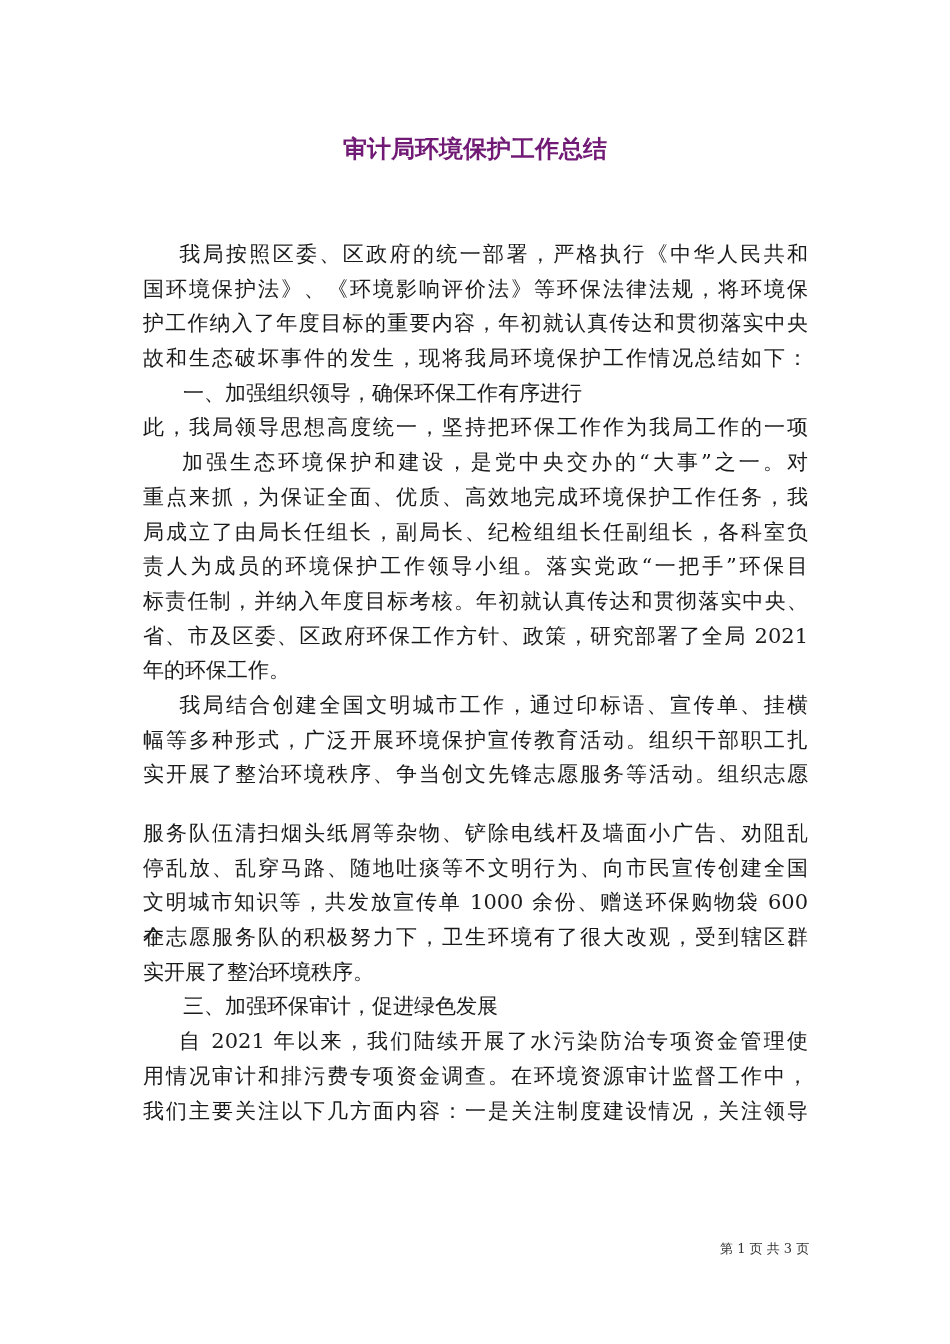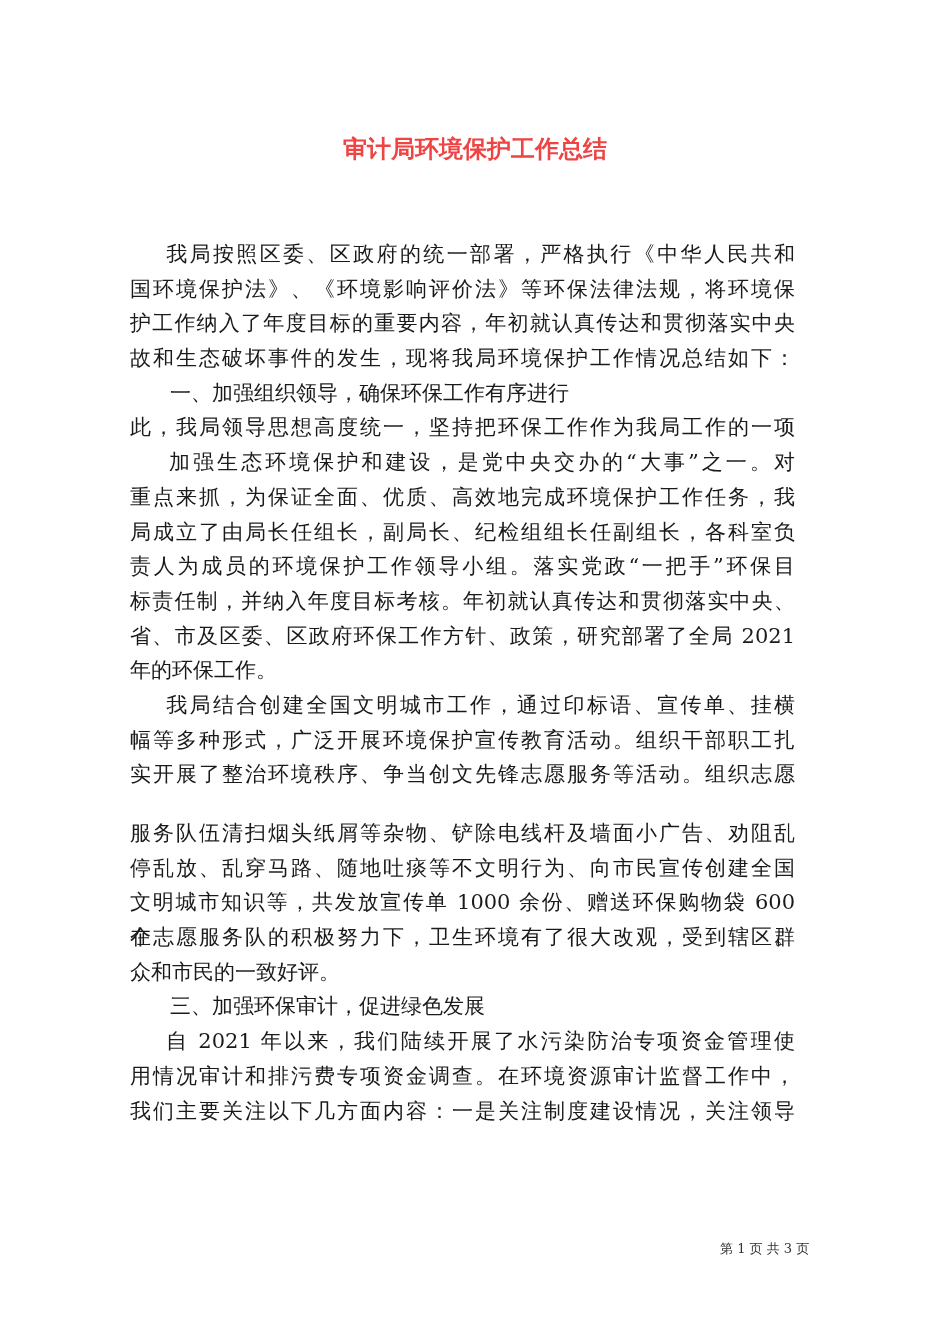--- a/index.html
+++ b/index.html
@@ -2,31 +2,31 @@
 <html><head>
 <meta charset="utf-8">
 <style>
   html, body { margin: 0; padding: 0; background: #ffffff; }
   body { width: 950px; height: 1344px; position: relative; overflow: hidden;
          font-family: "DejaVu Serif", "Liberation Serif", serif; color: #1a1a1a; }
   .page { position: absolute; left: 0; top: 0; width: 950px; height: 1344px; background: #fff; }
   .title { position: absolute; left: 0; width: 950px; top: 131px; text-align: center;
            font-family: "DejaVu Sans", "Liberation Sans", sans-serif;
            font-size: 24px; font-weight: bold; color: #e8141b; letter-spacing: 0px; line-height: 36px; }
-  .body { position: absolute; left: 130px; top: 237px; width: 665px; }
+  .body { position: absolute; left: 143px; top: 237px; width: 665px; }
   .line { height: 34.7px; line-height: 34.7px; font-size: 21px; white-space: nowrap; overflow: visible; }
   .line.just { text-align: justify; text-align-last: justify; }
   .footer { position: absolute; left: 720px; top: 1240px; font-size: 13px; color: #333;
             font-family: "DejaVu Serif", "Liberation Serif", serif; white-space: nowrap; }
 </style>
 </head>
 <body>
 
 <div class="page">
-  <div class="title" style="color: #ef4444; text-align: center;">审计局环境保护工作总结</div>
+  <div class="title" style="color: #701a75; text-align: center;">审计局环境保护工作总结</div>
   <div class="body" id="doc-body">
       <div class="line just" style="white-space: pre-wrap; letter-spacing: 0px;">    我局按照区委、区政府的统一部署，严格执行《中华人民共和</div>
       <div class="line just" style="white-space: pre-wrap; letter-spacing: 0px;">国环境保护法》、《环境影响评价法》等环保法律法规，将环境保</div>
       <div class="line just" style="white-space: pre-wrap; letter-spacing: 0px;">护工作纳入了年度目标的重要内容，年初就认真传达和贯彻落实中央</div>
       <div class="line just" style="white-space: pre-wrap; letter-spacing: 0px;">故和生态破坏事件的发生，现将我局环境保护工作情况总结如下：</div>
       <div class="line" style="white-space: pre;">      一、加强组织领导，确保环保工作有序进行</div>
       <div class="line just" style="white-space: pre-wrap; letter-spacing: 0px;">此，我局领导思想高度统一，坚持把环保工作作为我局工作的一项</div>
       <div class="line just" style="white-space: pre-wrap; letter-spacing: 0px;">    加强生态环境保护和建设，是党中央交办的“大事”之一。对</div>
       <div class="line just" style="white-space: pre-wrap; letter-spacing: 0px;">重点来抓，为保证全面、优质、高效地完成环境保护工作任务，我</div>
       <div class="line just" style="white-space: pre-wrap; letter-spacing: 0px;">局成立了由局长任组长，副局长、纪检组组长任副组长，各科室负</div>
@@ -34,20 +34,20 @@
       <div class="line just" style="white-space: pre-wrap; letter-spacing: 0px;">标责任制，并纳入年度目标考核。年初就认真传达和贯彻落实中央、</div>
       <div class="line just" style="white-space: pre-wrap; letter-spacing: 0px;">省、市及区委、区政府环保工作方针、政策，研究部署了全局 2021</div>
       <div class="line" style="white-space: pre;">年的环保工作。</div>
       <div class="line just" style="white-space: pre-wrap; letter-spacing: 0px;">    我局结合创建全国文明城市工作，通过印标语、宣传单、挂横</div>
       <div class="line just" style="white-space: pre-wrap; letter-spacing: 0px;">幅等多种形式，广泛开展环境保护宣传教育活动。组织干部职工扎</div>
       <div class="line just" style="white-space: pre-wrap; letter-spacing: 0px;">实开展了整治环境秩序、争当创文先锋志愿服务等活动。组织志愿</div>
       <div class="line just" style="white-space: pre-wrap; letter-spacing: 0px; margin-top: 24px;">服务队伍清扫烟头纸屑等杂物、铲除电线杆及墙面小广告、劝阻乱</div>
       <div class="line just" style="white-space: pre-wrap; letter-spacing: 0px;">停乱放、乱穿马路、随地吐痰等不文明行为、向市民宣传创建全国</div>
       <div class="line just" style="white-space: pre-wrap; letter-spacing: 0px;">文明城市知识等，共发放宣传单 1000 余份、赠送环保购物袋 600 个。</div>
       <div class="line just" style="white-space: pre-wrap; letter-spacing: 0px;">在志愿服务队的积极努力下，卫生环境有了很大改观，受到辖区群</div>
-      <div class="line" style="white-space: pre;">众和市民的一致好评。</div>
+      <div class="line" style="white-space: pre;">实开展了整治环境秩序。</div>
       <div class="line" style="white-space: pre;">      三、加强环保审计，促进绿色发展</div>
       <div class="line just" style="white-space: pre-wrap; letter-spacing: 0px;">    自 2021 年以来，我们陆续开展了水污染防治专项资金管理使</div>
       <div class="line just" style="white-space: pre-wrap; letter-spacing: 0px;">用情况审计和排污费专项资金调查。在环境资源审计监督工作中，</div>
       <div class="line just" style="white-space: pre-wrap; letter-spacing: 0px;">我们主要关注以下几方面内容：一是关注制度建设情况，关注领导</div>
     </div>
   <div class="footer">第 1 页 共 3 页</div>
 </div>
 
 </body></html>

